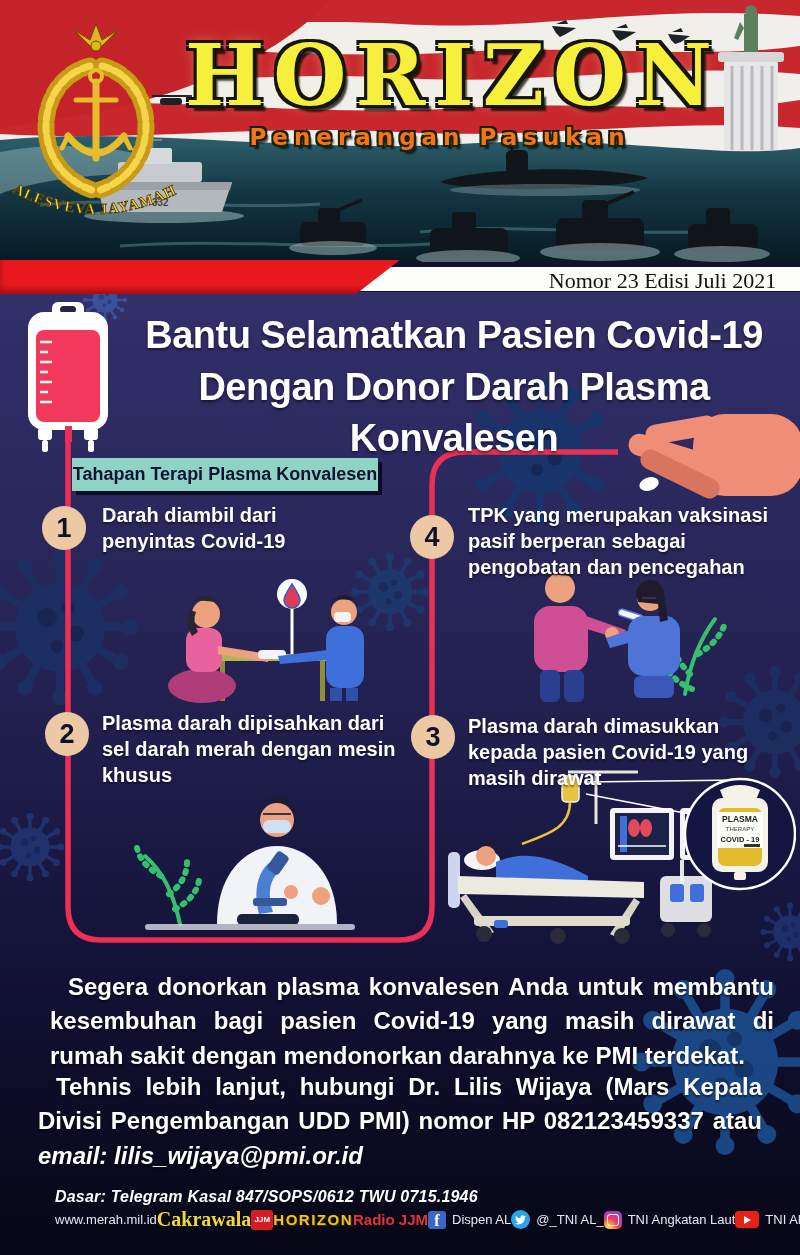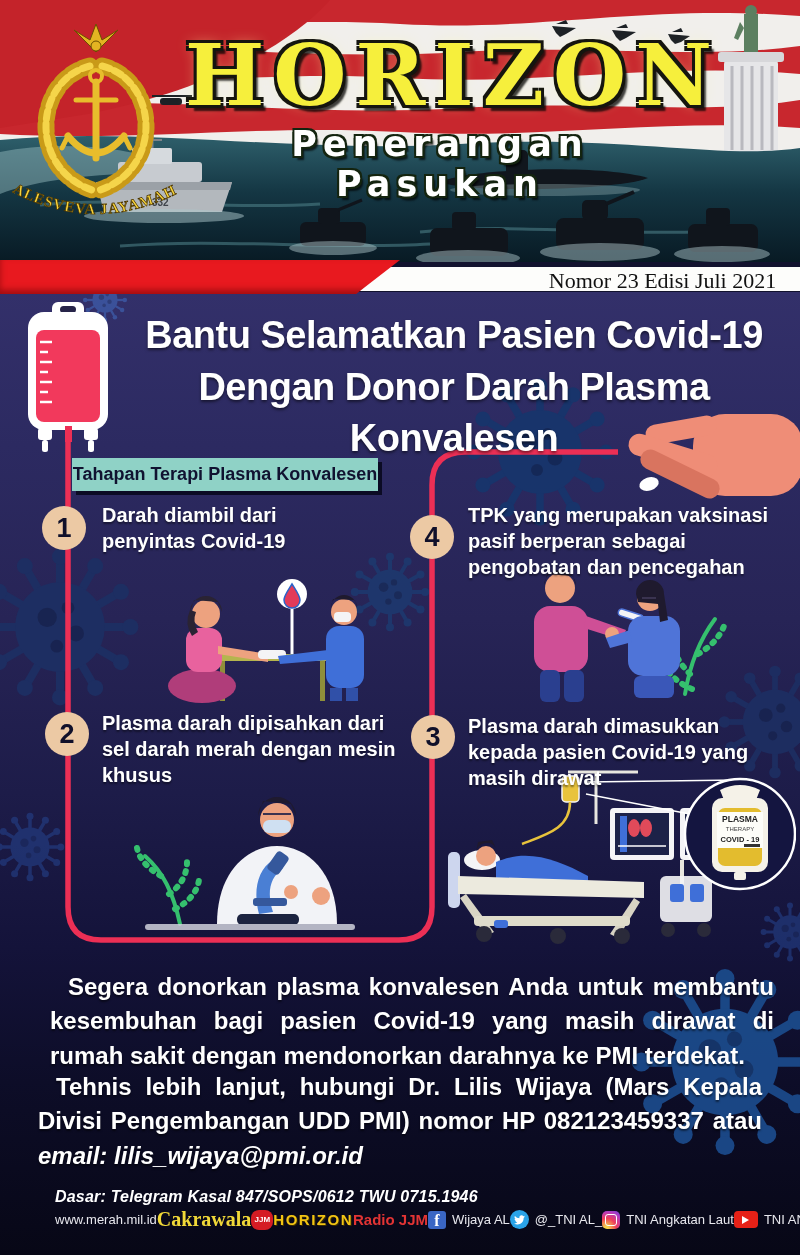--- a/index.html
+++ b/index.html
@@ -8,22 +8,22 @@
 
   
   #header{position:absolute;left:0;top:0;width:800px;height:262px;overflow:hidden;}
   #header svg.header-art{position:absolute;left:0;top:0;}
   #emblem{position:absolute;left:12px;top:18px;width:168px;height:240px;z-index:3;}
   #penpas-wrap{position:absolute;left:185px;top:34px;width:510px;text-align:center;z-index:3;}
   #penpas-title{font-family:"DejaVu Serif","Liberation Serif",serif;font-weight:bold;
     font-size:84px;line-height:1;color:#f6ef3c;letter-spacing:9px;
     text-shadow:-3px -3px 0 #15150f,3px -3px 0 #15150f,-3px 3px 0 #15150f,3px 3px 0 #15150f,
       5px 6px 2px rgba(0,0,0,.75),0 0 14px rgba(255,255,160,.45);}
-  #penpas-sub{margin-top:6px;font-family:"DejaVu Sans",sans-serif;font-size:35px;font-weight:bold;
-    color:#ffffff;letter-spacing:6px;
+  #penpas-sub{margin-top:6px;font-family:"DejaVu Sans",sans-serif;font-size:23px;font-weight:bold;
+    color:#f97316;letter-spacing:6px;
     text-shadow:-2px -2px 0 #14240f,2px -2px 0 #14240f,-2px 2px 0 #14240f,2px 2px 0 #14240f,3px 4px 2px rgba(0,0,0,.7);}
 
   
   #banner{position:absolute;left:0;top:258px;width:800px;height:40px;z-index:5;}
   #banner-white{position:absolute;left:335px;top:9px;width:465px;height:24px;background:#fdfdfb;
     clip-path:polygon(7% 0,100% 0,100% 100%,0 100%);}
   #banner-white .txt{position:absolute;left:195px;top:1px;width:265px;text-align:center;
     font-family:"Liberation Serif",serif;font-size:22px;color:#111;}
   #banner-red{position:absolute;left:0;top:2px;width:400px;height:34px;background:#e8191f;
     clip-path:polygon(0 0,100% 0,89% 100%,0 100%);
@@ -62,21 +62,21 @@
   #dasar{position:absolute;left:55px;top:893px;z-index:4;color:#fff;font-weight:bold;
     font-style:italic;font-size:16px;letter-spacing:.2px;}
   #flinks{position:absolute;left:55px;top:916px;width:718px;z-index:4;display:flex;
     align-items:center;justify-content:space-between;}
   .flink{display:flex;align-items:center;gap:6px;color:#e8e8ee;font-size:13px;white-space:nowrap;}
   .brand-serif{font-family:"Liberation Serif",serif;font-size:20px;color:#f0d838;font-weight:bold;}
   .brand-yellow{font-size:15px;font-weight:bold;color:#f2c414;letter-spacing:1.5px;
     text-shadow:1px 1px 0 #3a2c00;}
   .brand-red{font-size:15px;font-weight:bold;color:#e23434;}
   .badge-jjm{display:inline-flex;align-items:center;justify-content:center;width:22px;height:20px;
-    background:#d51c24;border-radius:8px;color:#fff;font-size:8px;font-weight:bold;}
+    background:#d51c24;border-radius:3px;color:#fff;font-size:8px;font-weight:bold;}
   .icon-fb{width:18px;height:18px;background:#3a66c4;border-radius:3px;color:#fff;
     display:inline-flex;align-items:flex-end;justify-content:center;
     font-family:"Liberation Serif",serif;font-weight:bold;font-size:16px;line-height:17px;}
   .icon-tw{width:19px;height:19px;border-radius:50%;background:#2aa3e8;display:inline-flex;
     align-items:center;justify-content:center;}
   .icon-ig{width:18px;height:18px;border-radius:5px;
     background:radial-gradient(circle at 25% 95%,#f7d14a 8%,#ee3c5a 45%,#b43bbf 75%,#6a3bd8 100%);
     display:inline-flex;align-items:center;justify-content:center;}
   .icon-ig i{display:block;width:10px;height:10px;border:1.6px solid #fff;border-radius:3px;}
   .icon-yt{width:24px;height:17px;background:#e62117;border-radius:4px;display:inline-flex;
@@ -471,21 +471,21 @@
       <span class="badge-jjm">JJM</span>
     </div>
     <div class="flink">
       <span class="brand-yellow">HORIZON</span>
     </div>
     <div class="flink">
       <span class="brand-red">Radio JJM</span>
     </div>
     <div class="flink">
       <span class="icon-fb">f</span>
-      <span>Wijaya AL</span>
+      <span>Dispen AL</span>
     </div>
     <div class="flink">
       <span class="icon-tw">
         <svg width="11" height="10" viewBox="0 0 12 10">
             <path d="M12 1.2 c-.4.2-.9.3-1.4.4 A2.4 2.4 0 0 0 11.7.3 c-.5.3-1 .5-1.5.6 A2.4 2.4 0 0 0 6 3.1 A6.8 6.8 0 0 1 1 .6 a2.4 2.4 0 0 0 .7 3.2 c-.4 0-.8-.1-1.1-.3 0 1.2.8 2.1 1.9 2.4 -.3.1-.7.1-1.1 0 .3 1 1.2 1.6 2.2 1.7 A4.9 4.9 0 0 1 0 8.7 A6.8 6.8 0 0 0 10.5 3 c0-.1 0-.2 0-.3 .5-.3.9-.8 1.5-1.5 Z" fill="#fff"></path>
           </svg>
       </span>
       <span>@_TNI AL_</span>
     </div>
     <div class="flink">

